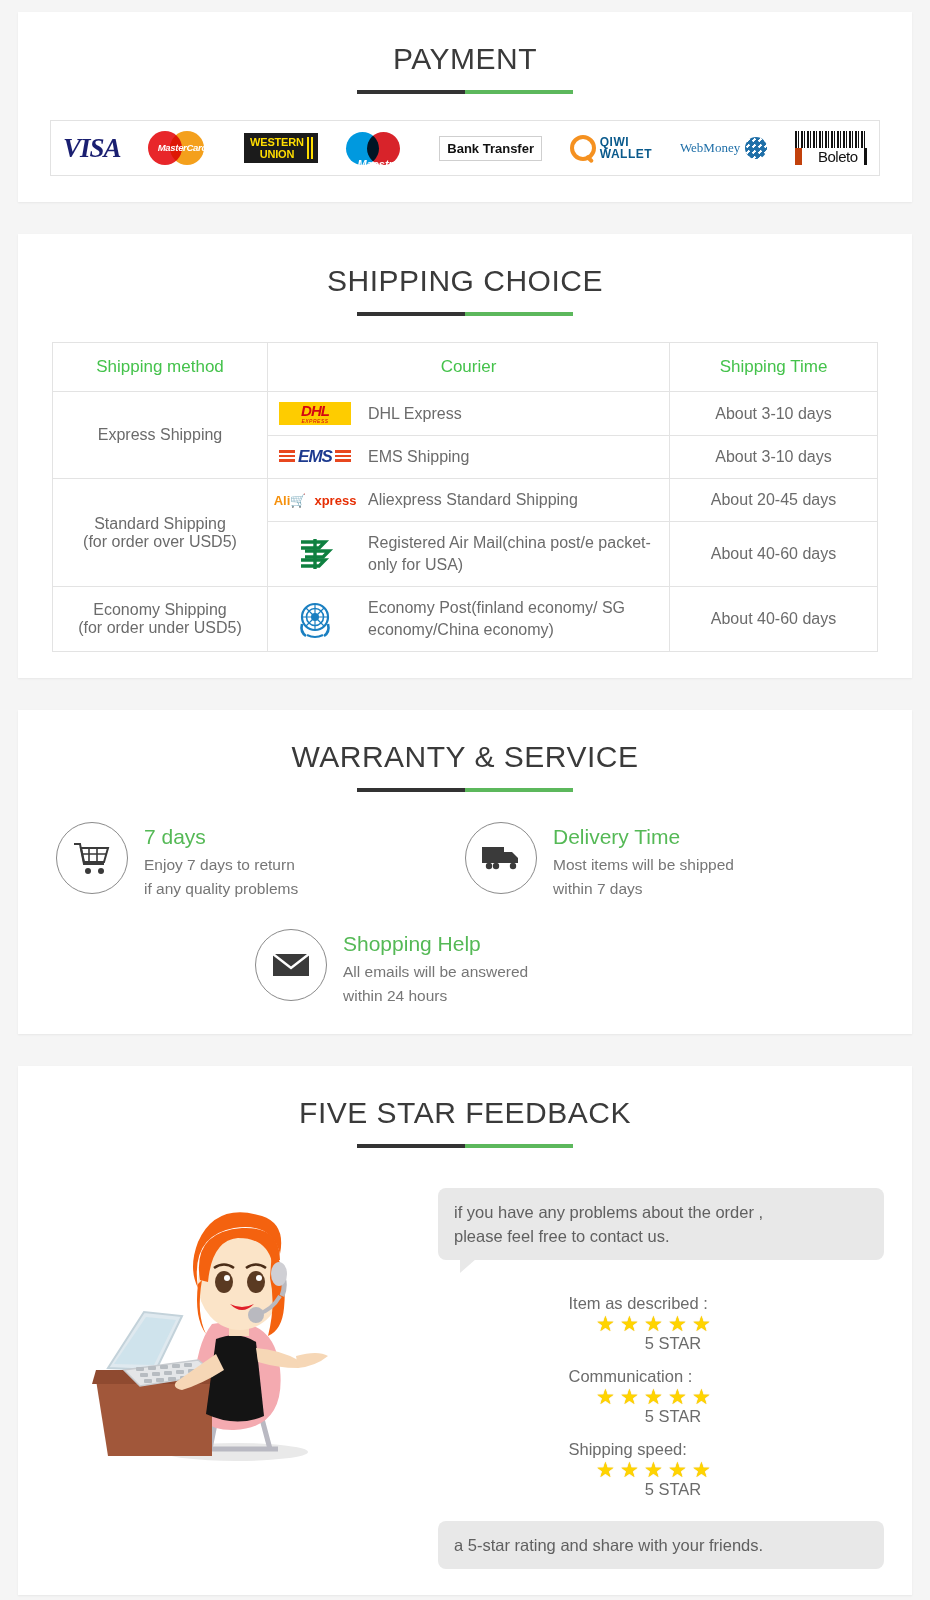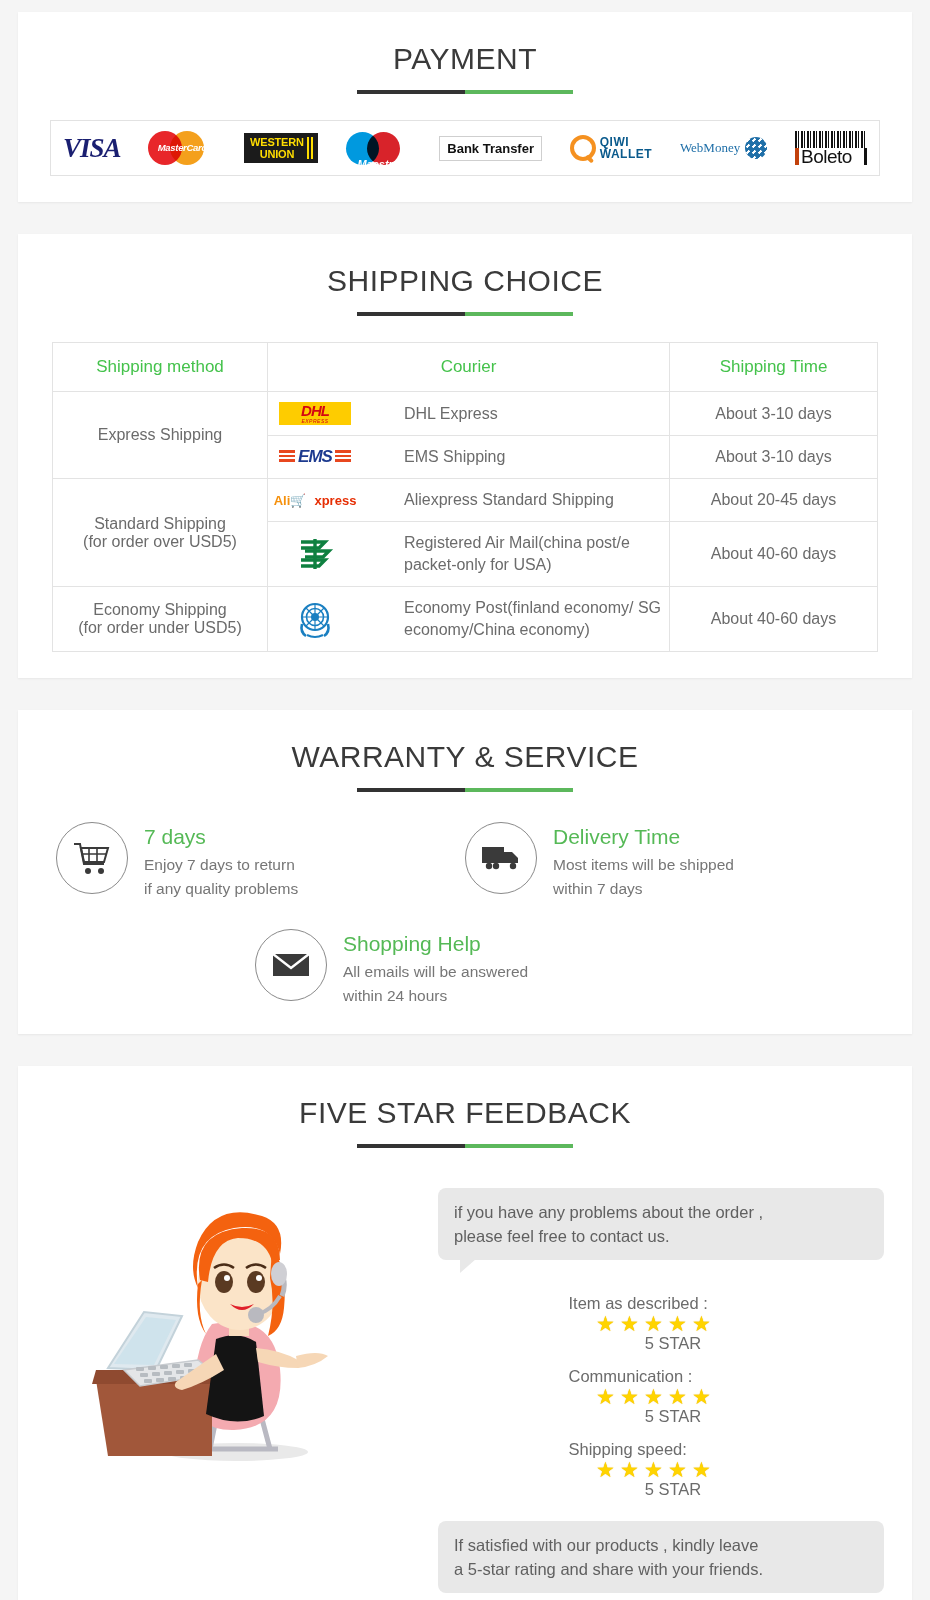--- a/index.html
+++ b/index.html
@@ -118,22 +118,22 @@
     background-image: radial-gradient(circle at 60% 40%, #ffffff 1px, transparent 1.4px),
                       radial-gradient(circle at 40% 60%, #ffffff 1px, transparent 1.4px);
     background-size: 6px 6px;
   }
   .boleto { display: flex; flex-direction: column; width: 72px; }
   .boleto .bars {
     height: 17px;
     background: repeating-linear-gradient(90deg,#111 0 2px,#fff 2px 3.5px,#111 3.5px 4.5px,#fff 4.5px 6px);
   }
   .boleto .btxt {
-    font-size: 19px; color: #111; letter-spacing: -0.5px; line-height: 17px;
-    border-left: 4px solid #c2410c; border-right: 3px solid #111; padding-left: 2px;
+    font-size: 15px; color: #111; letter-spacing: -0.5px; line-height: 17px;
+    border-left: 7px solid #c2410c; border-right: 3px solid #111; padding-left: 16px;
     font-family: "Liberation Sans", sans-serif;
   }
 
   
   .ship-table {
     margin: 26px 34px 0 34px;
     border-collapse: collapse;
     width: calc(100% - 68px);
     table-layout: fixed;
   }
@@ -146,21 +146,21 @@
     vertical-align: middle;
   }
   .ship-table th {
     color: #44c24b;
     font-size: 17px;
     text-align: center;
     padding: 14px 8px;
   }
   .col-method { width: 215px; text-align: center; }
   .col-time   { width: 208px; text-align: center; }
-  .courier-cell { display: flex; align-items: center; gap: 36px; }
+  .courier-cell { display: flex; align-items: center; }
   .courier-logo {
     width: 78px; min-width: 78px; display: flex; align-items: center; justify-content: center;
     margin-right: 14px;
   }
   .courier-name { line-height: 22px; }
 
   .logo-dhl {
     background: #fecc00; padding: 2px 4px 1px 4px; width: 72px; text-align: center;
   }
   .logo-dhl b {
@@ -593,21 +593,20 @@
               <span class="star">★</span>
               <span class="star">★</span>
               <span class="star">★</span>
             </span>
             <span class="rating-value">5 STAR</span>
           </div>
 
         </div>
 
         <div class="bubble bubble2">
-          <div>If satisfied with our products , kindly leave</div>
           <div>a 5-star rating and share with your friends.</div>
         </div>
 
       </div>
     </div>
   </section>
 
 </div>
 
 </body></html>

